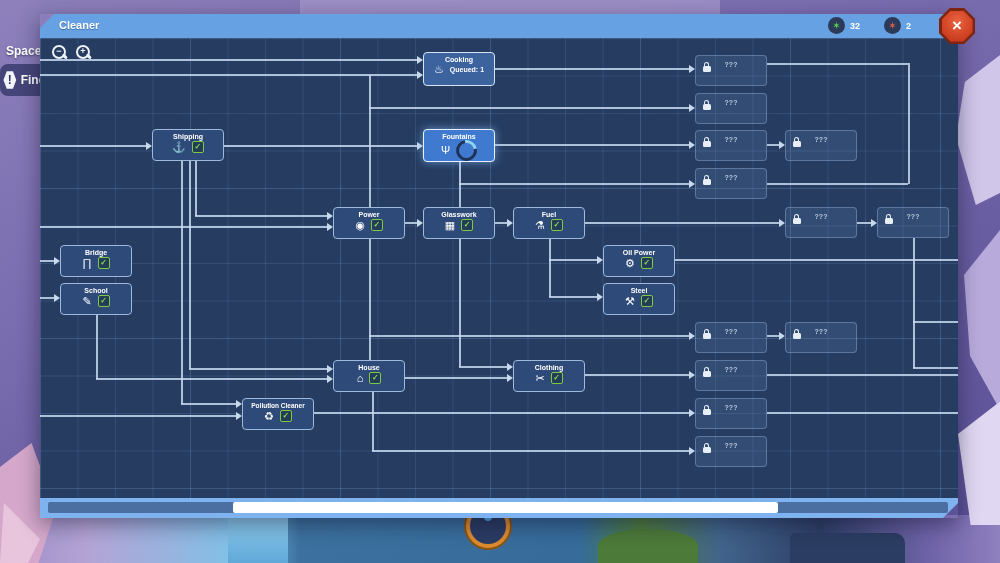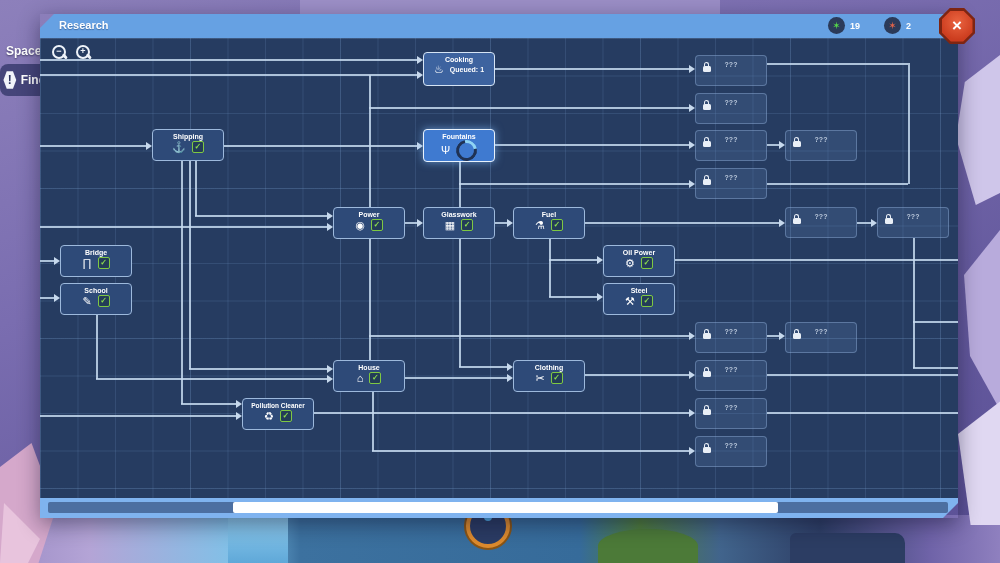--- a/index.html
+++ b/index.html
@@ -129,24 +129,24 @@
   <div class="hud-left">
     <div class="hud-space">Space!</div>
     <div class="hud-find-panel">
       <span class="hex-alert">!</span>
       <span class="hud-find-label">Find</span>
     </div>
   </div>
 
   <div class="win">
     <div class="titlebar">
-      <span class="title">Research</span>
+      <span class="title">Cleaner</span>
       <span class="badge b1">
         <span class="disc">✶</span>
-        <span class="num">19</span>
+        <span class="num">32</span>
       </span>
       <span class="badge b2">
         <span class="disc">✶</span>
         <span class="num">2</span>
       </span>
     </div>
     <div class="closebtn">
       <span class="inner">×</span>
     </div>
 

